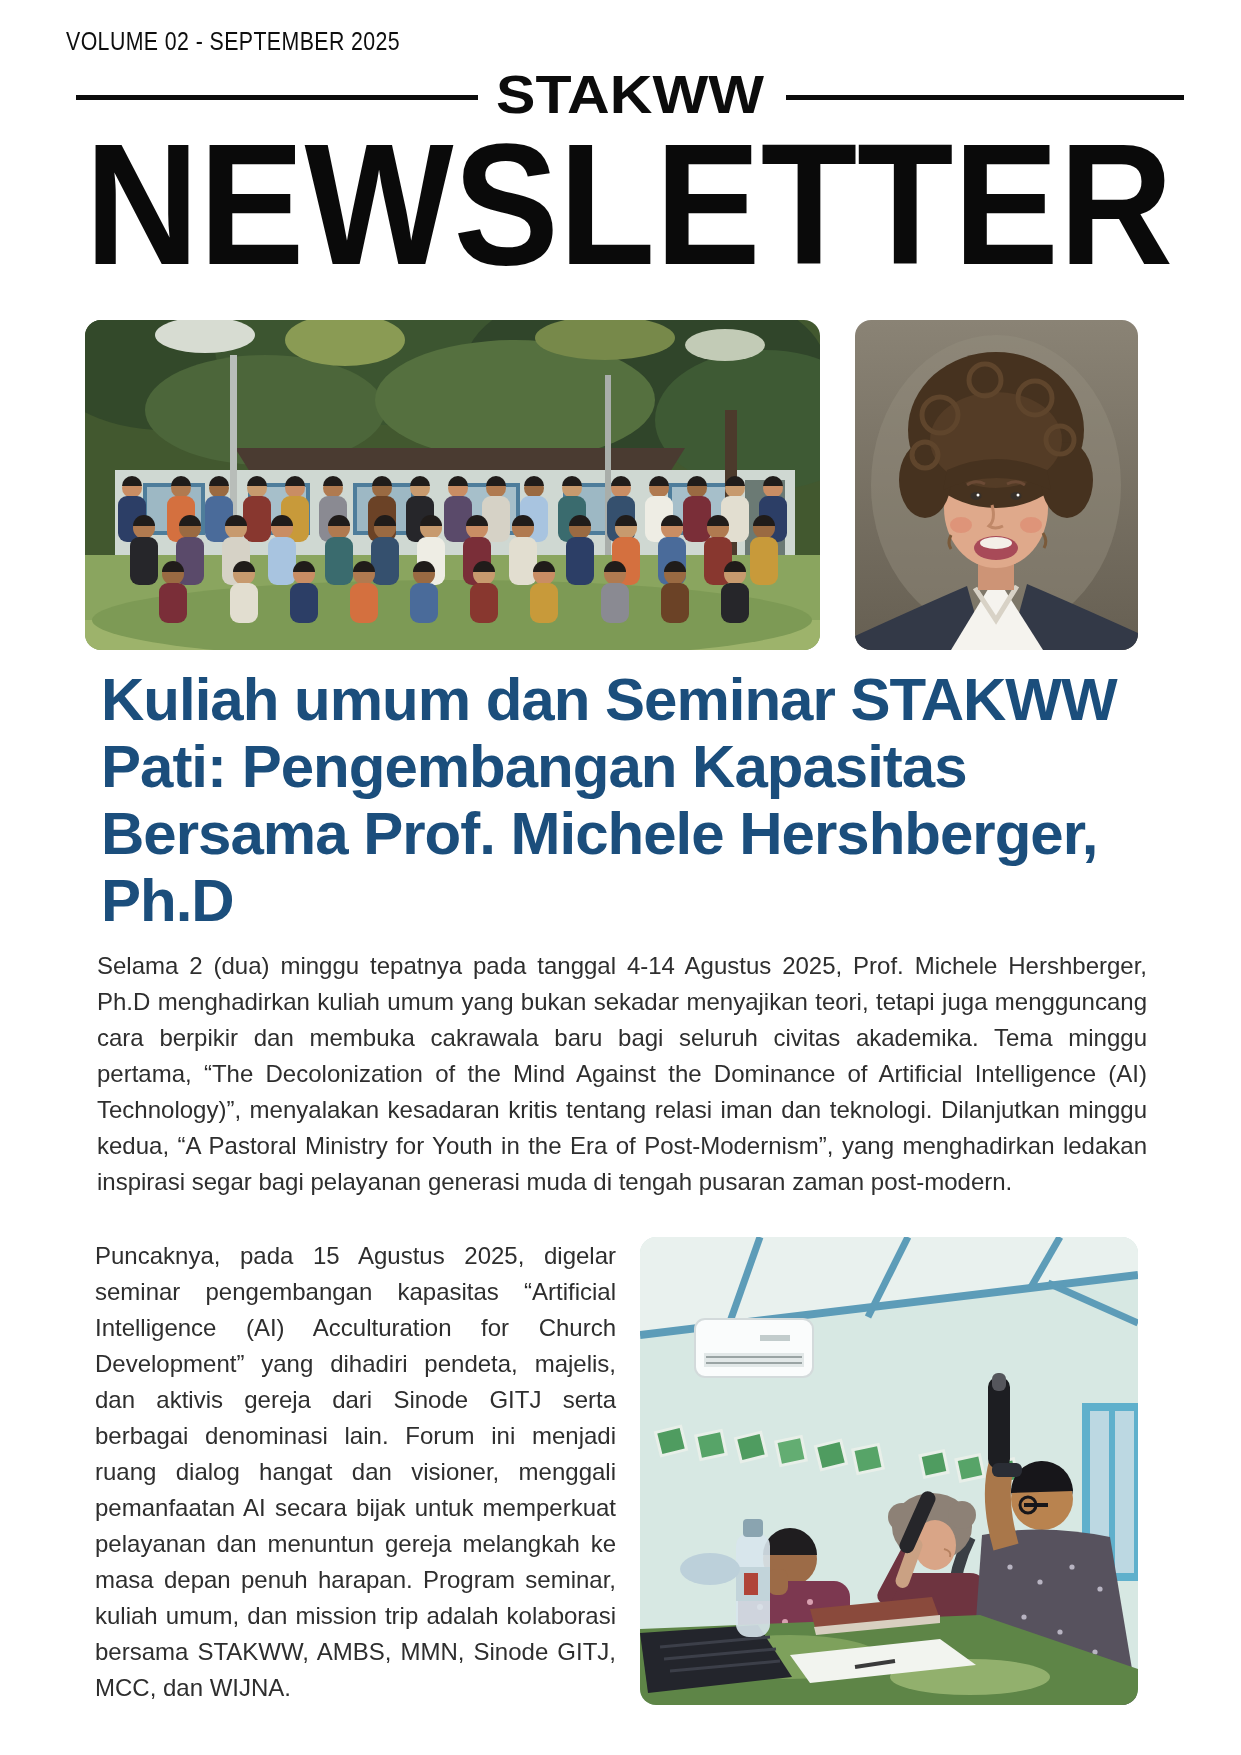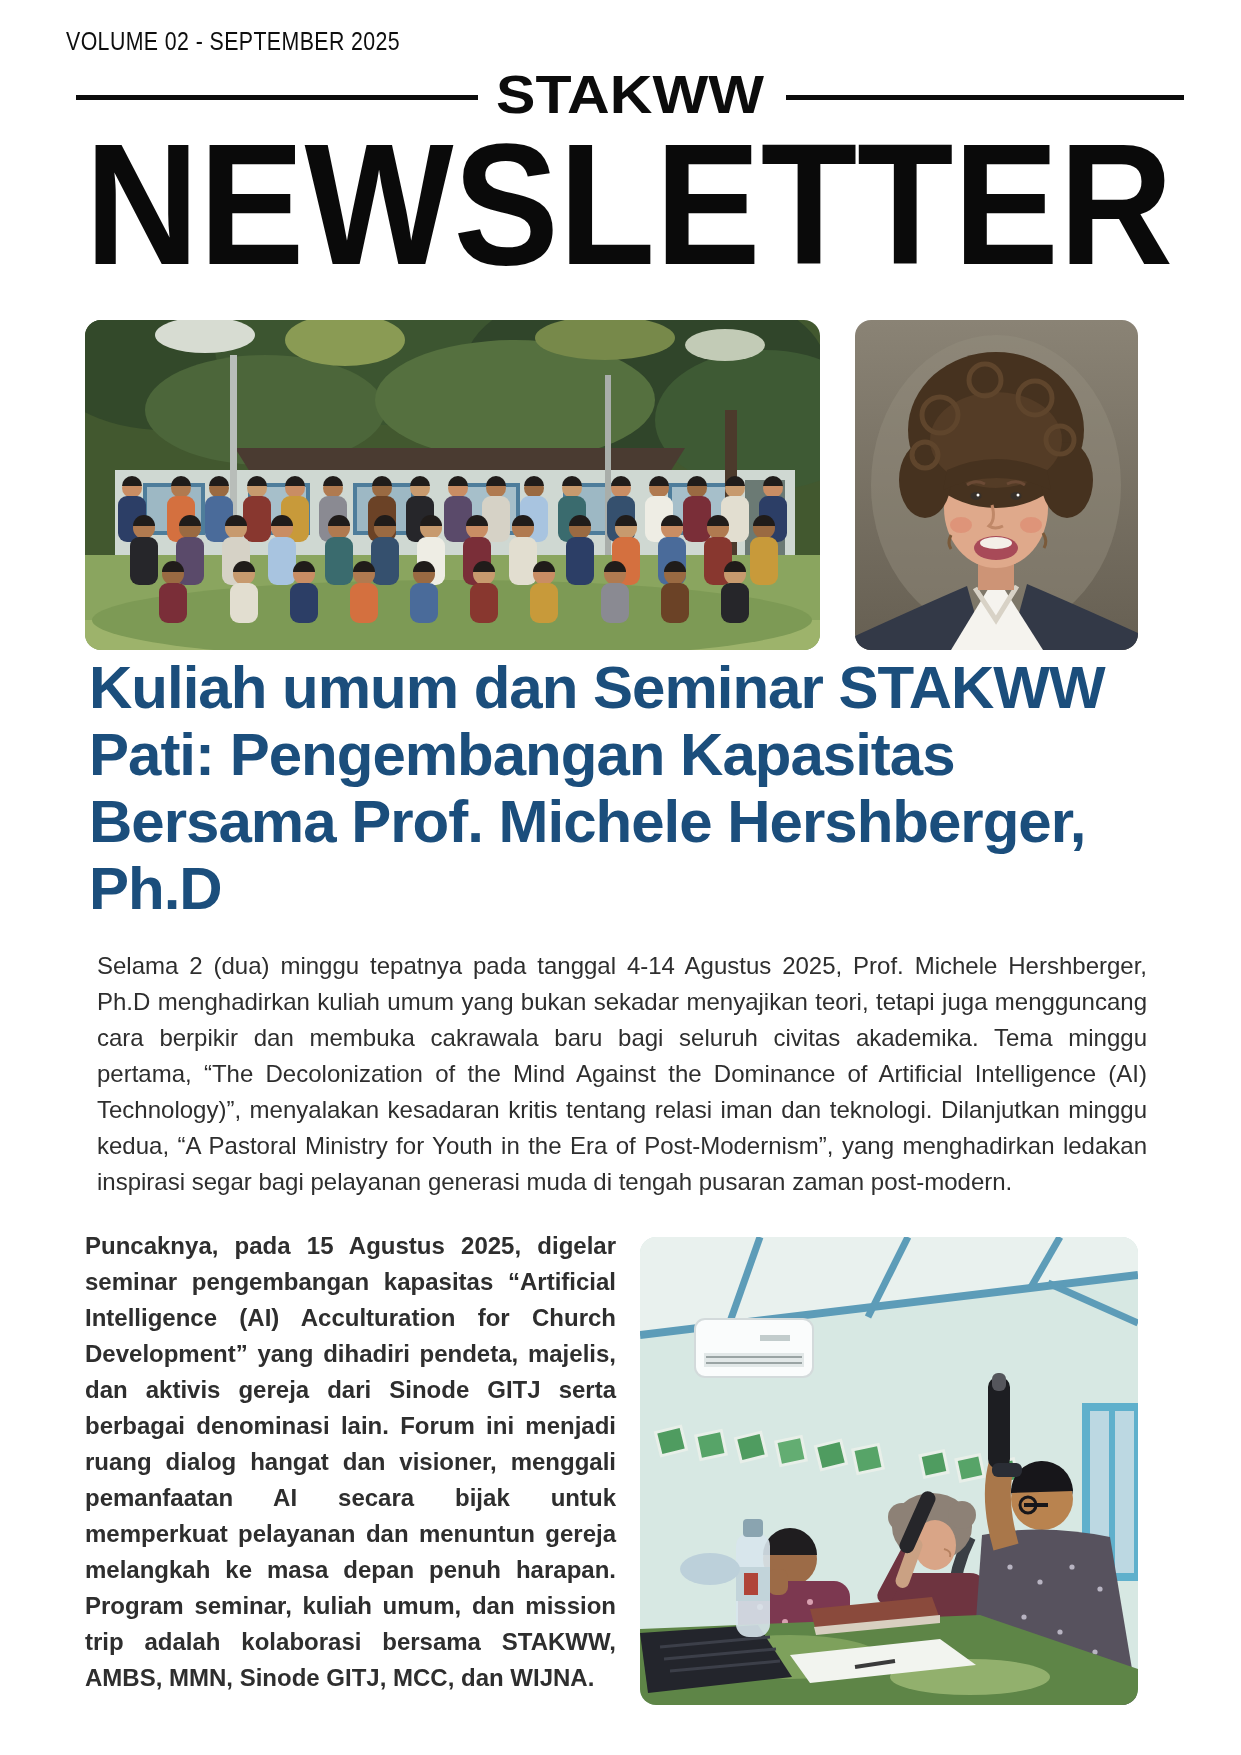--- a/index.html
+++ b/index.html
@@ -14,34 +14,34 @@
   .rule{position:absolute;top:95px;height:5px;background:#0c0c0c;}
   .rule.left{left:76px;width:402px;}
   .rule.right{left:786px;width:398px;}
   .stakww-svg{position:absolute;left:480px;top:66px;overflow:visible;}
   .newsletter-svg{position:absolute;left:76px;top:134px;overflow:visible;}
   .photo{position:absolute;border-radius:16px;overflow:hidden;}
   .photo svg{display:block;}
   #photo-group{left:85px;top:320px;width:735px;height:330px;}
   #photo-portrait{left:855px;top:320px;width:283px;height:330px;}
   .headline{
-    position:absolute;left:85px;top:650px;width:1058px;margin:4px;
+    position:absolute;left:85px;top:650px;width:1058px;margin:16px;
     font-size:60px;line-height:67px;font-weight:bold;letter-spacing:-1px;
     color:var(--accent,#1b4e7c);
   }
   .para1{
     position:absolute;left:85px;top:936px;width:1050px;margin:12px;
     font-size:24px;line-height:36px;color:var(--body,#2e2e2e);
     text-align:justify;text-justify:inter-word;
   }
   .para2-wrap{
     position:absolute;left:85px;top:1228px;width:1053px;
     font-size:24px;line-height:36px;color:var(--body,#2e2e2e);
   }
-  .para2-wrap p{margin:0;text-align:justify;text-justify:inter-word;font-weight:bold;}
+  .para2-wrap p{margin:10px;text-align:justify;text-justify:inter-word;}
   .seminar-float{
     float:right;width:498px;height:468px;margin:9px 0 6px 24px;
     border-radius:16px;overflow:hidden;
   }
 </style>
 </head>
 <body>
 
 <div class="page">
 

